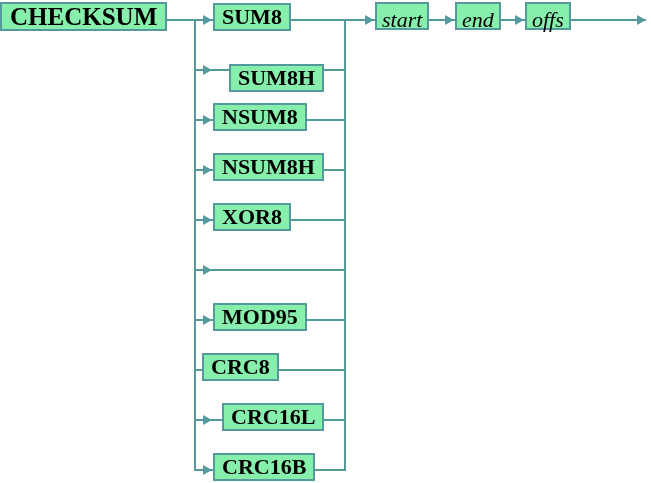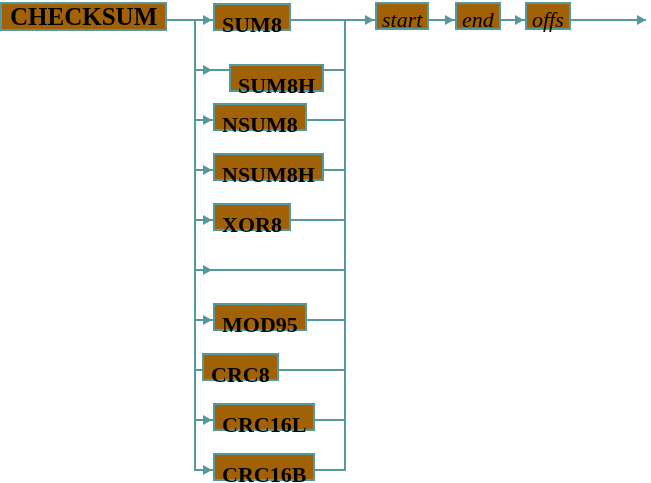--- a/index.html
+++ b/index.html
@@ -29,32 +29,32 @@
     position: absolute;
     width: 0;
     height: 0;
     border-top: 5px solid transparent;
     border-bottom: 5px solid transparent;
     border-left: 9px solid #549a9c;
   }
   .node {
     position: absolute;
     box-sizing: border-box;
-    background: #a16207;
+    background: #86efac;
     border: 2px solid #549a9c;
     color: #000000;
     height: 28px;
     line-height: 24px;
     white-space: nowrap;
     z-index: 2;
   }
   .keyword {
     font-weight: bold;
     font-size: 22px;
-    padding: 8px 7px;
+    padding: 0 7px;
     text-align: right;
   }
   .root-keyword {
     font-weight: bold;
     font-size: 25px;
     padding: 0 8px;
     height: 29px;
     line-height: 25px;
   }
   .param {
@@ -101,20 +101,20 @@
 
   <div class="node root-keyword" style="left:0px; top:2px;">CHECKSUM</div>
 
   <div class="node keyword" style="left:213px; top:3px;">SUM8</div>
   <div class="node keyword" style="left:229px; top:53px;margin-top:11px;">SUM8H</div>
   <div class="node keyword" style="left:213px; top:103px;">NSUM8</div>
   <div class="node keyword" style="left:213px; top:153px;">NSUM8H</div>
   <div class="node keyword" style="left:213px; top:203px;">XOR8</div>
   <div class="node keyword" style="left:213px; top:303px;">MOD95</div>
   <div class="node keyword" style="left:202px; top:353px;">CRC8</div>
-  <div class="node keyword" style="left:213px; top:403px;">CRC16L</div>
+  <div class="node keyword" style="left:222px; top:403px;">CRC16L</div>
   <div class="node keyword" style="left:213px; top:453px;">CRC16B</div>
 
   <div class="node param" style="left:375px; top:2px;">start</div>
   <div class="node param" style="left:525px; top:2px;">offs</div>
   <div class="node param" style="left:455px; top:2px;">end</div>
 
 </div>
 
 </body></html>

